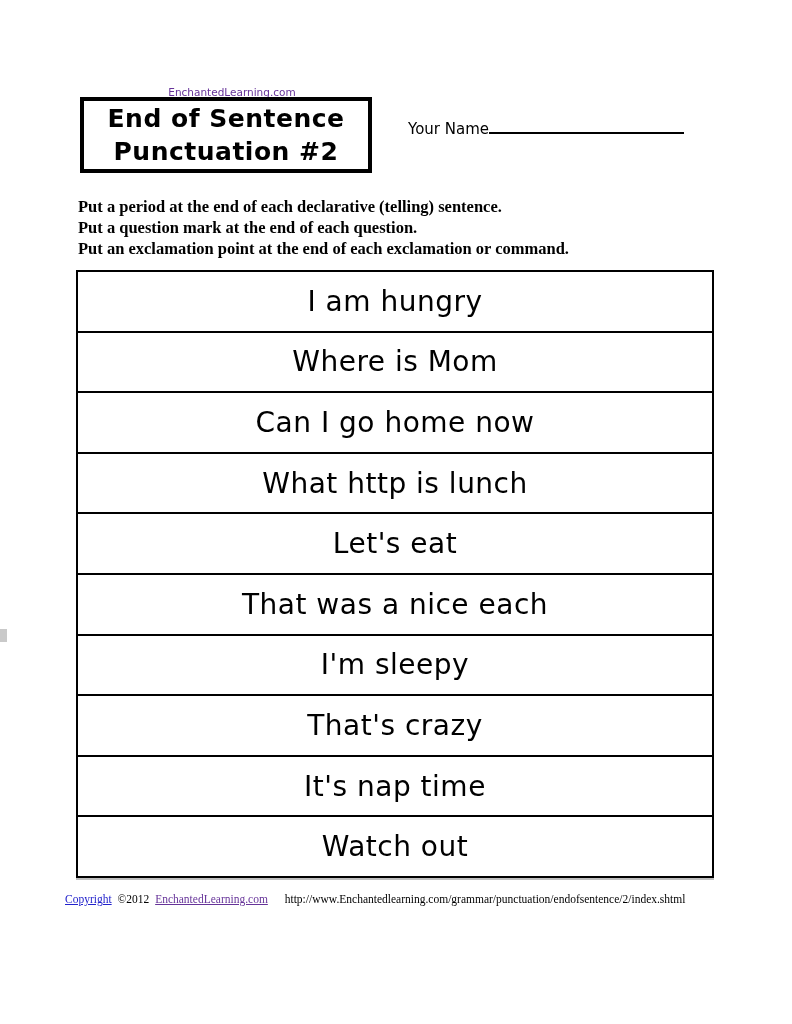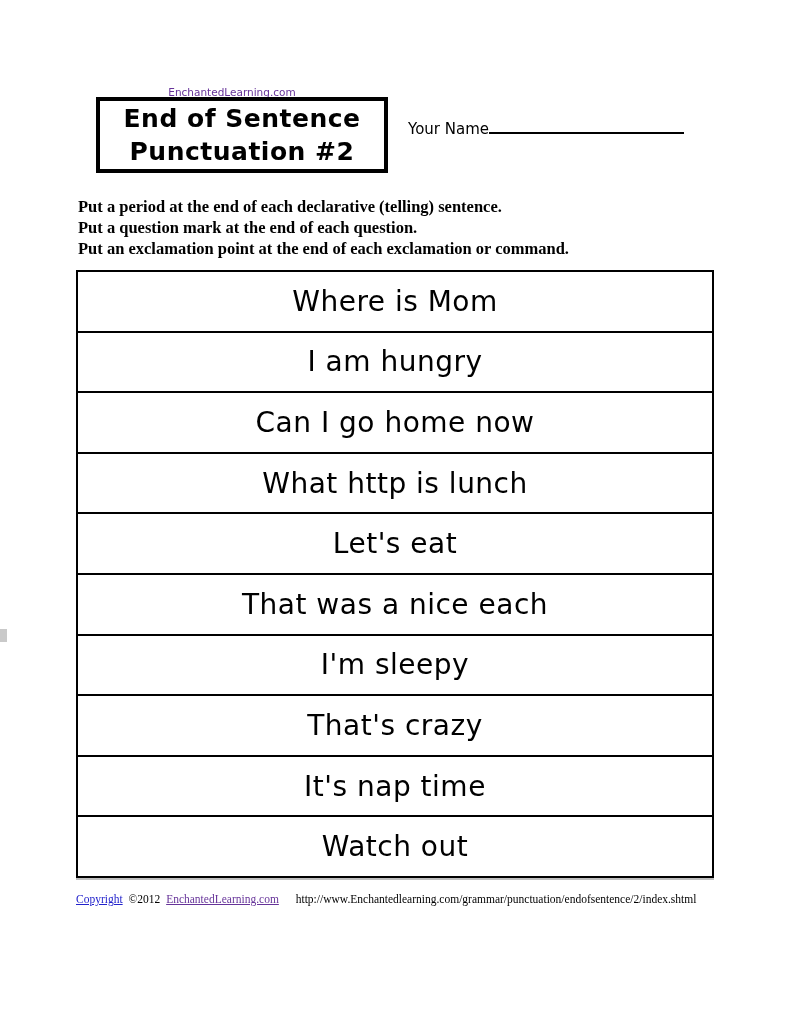--- a/index.html
+++ b/index.html
@@ -25,21 +25,21 @@
     font-family: "DejaVu Sans", sans-serif;
     font-size: 10.5px;
     color: #663399;
     text-decoration: underline;
     cursor: pointer;
   }
 
   
   .title-box {
     position: absolute;
-    left: 96px; top: 97px;
+    left: 80px; top: 97px;
     width: 292px; height: 76px;
     border: 4px solid #000000;
     display: flex;
     flex-direction: column;
     justify-content: center;
     align-items: center;
     text-align: center;
   }
   .title-line {
     font-family: "DejaVu Sans", sans-serif;
@@ -98,21 +98,21 @@
   .sentence-text {
     font-family: "DejaVu Sans", sans-serif;
     font-size: 28px;
     letter-spacing: 0.5px;
     white-space: nowrap;
   }
 
   
   .footer {
     position: absolute;
-    left: 76px; top: 893px;
+    left: 65px; top: 893px;
     font-family: "Liberation Serif", serif;
     font-size: 11.5px;
     white-space: nowrap;
   }
   .footer a, .footer .link {
     text-decoration: underline;
     cursor: pointer;
   }
   .copyright-link { color: #2222cc; }
   .site-link { color: #663399; margin-left: 3px; }
@@ -146,24 +146,24 @@
   </div>
 
   <div class="instructions">
     <div>Put a period at the end of each declarative (telling) sentence.</div>
     <div>Put a question mark at the end of each question.</div>
     <div>Put an exclamation point at the end of each exclamation or command.</div>
   </div>
 
   <div class="sentence-table">
     <div class="sentence-row">
-      <span class="sentence-text">Where is Mom</span>
+      <span class="sentence-text">I am hungry</span>
     </div>
     <div class="sentence-row">
-      <span class="sentence-text">I am hungry</span>
+      <span class="sentence-text">Where is Mom</span>
     </div>
     <div class="sentence-row">
       <span class="sentence-text">Can I go home now</span>
     </div>
     <div class="sentence-row">
       <span class="sentence-text">What http is lunch</span>
     </div>
     <div class="sentence-row">
       <span class="sentence-text">Let's eat</span>
     </div>

